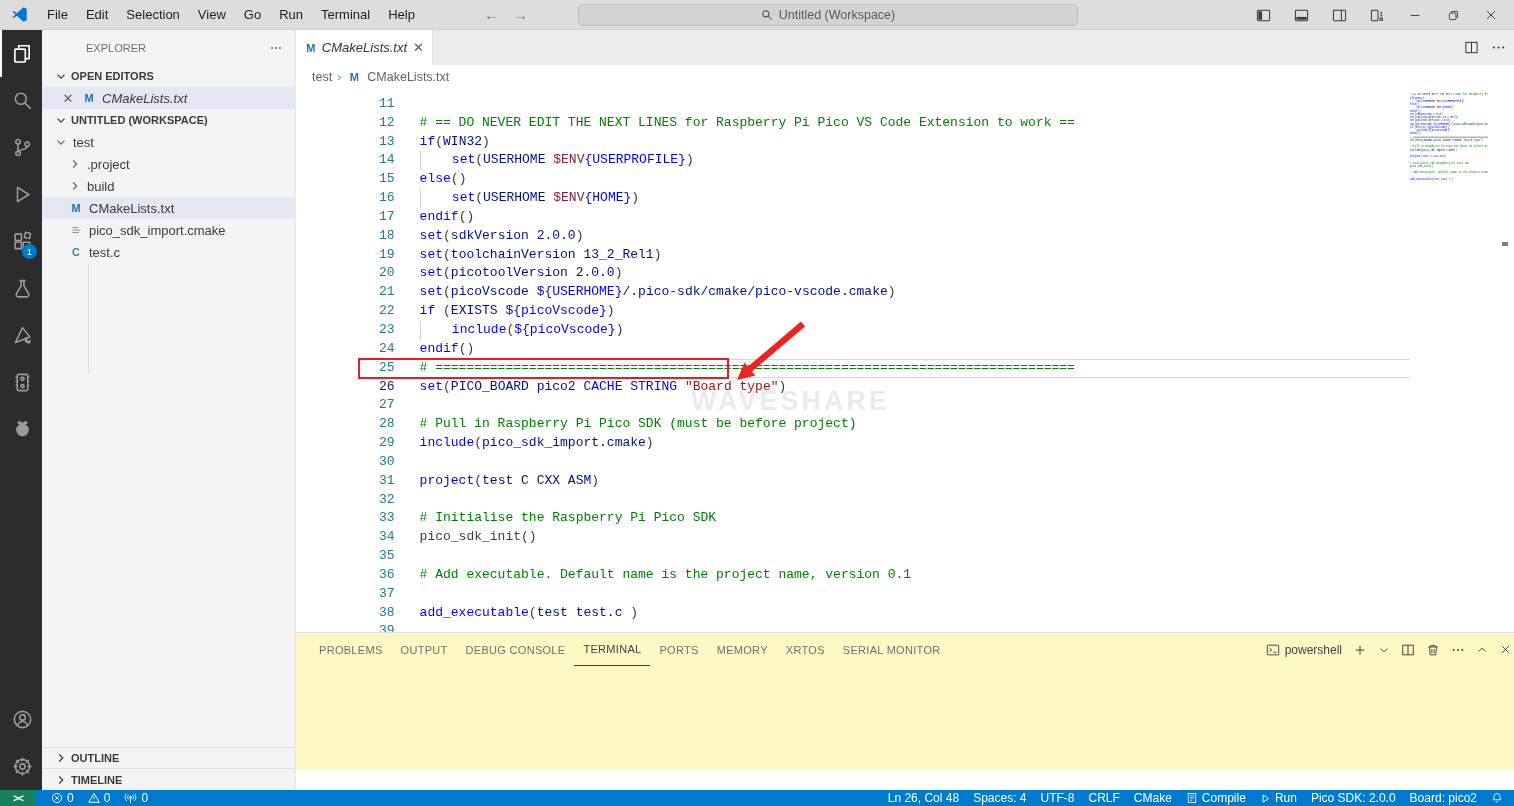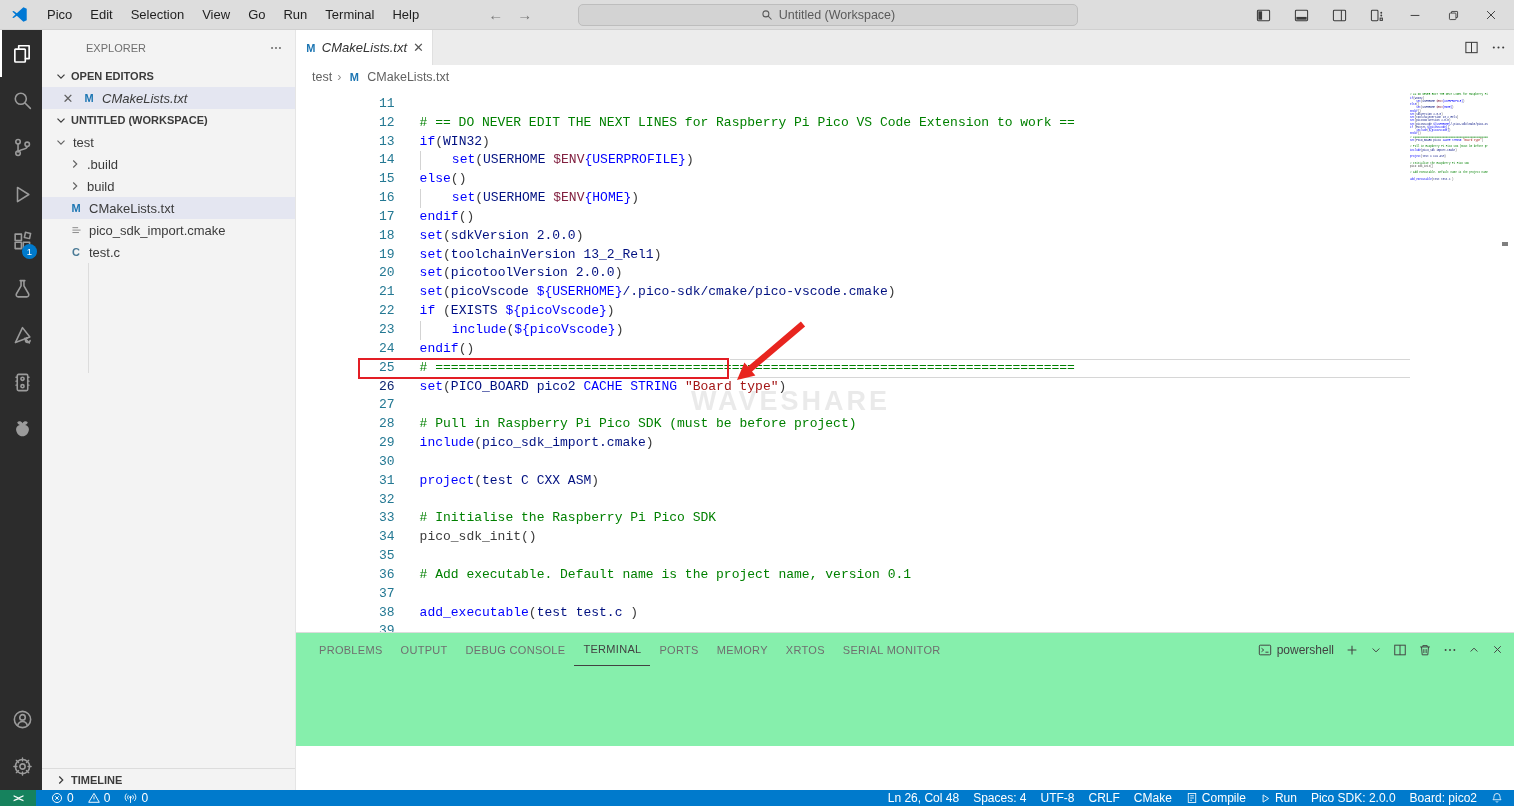--- a/index.html
+++ b/index.html
@@ -70,25 +70,25 @@
   .line.hl::before { content:""; position:absolute; left:434px; right:104px; top:0; bottom:0;
     border-top:1px solid #d6d6d6; border-bottom:1px solid #d6d6d6; }
   .redbox { position:absolute; left:62px; width:371px; top:-1px; bottom:-1px; border:2.5px solid #e31e25; z-index:5; }
   .watermark { position:absolute; left:395px; top:298px; font-size:27px; font-weight:bold; letter-spacing:3px;
     color:rgba(185,185,185,0.30); z-index:1; pointer-events:none; }
   .minimap { position:absolute; top:2px; right:26px; width:78px; font-family:"Liberation Mono","DejaVu Sans Mono",monospace;
     font-size:2.6px; line-height:3.25px; white-space:pre; overflow:hidden; }
   .ruler-mark { position:absolute; right:6px; top:154px; width:6px; height:4px; background:#5f5f5f; opacity:.8; }
 
   
-  .panel { height:114px; border-top:1px solid #dcdcdc; display:flex; flex-direction:column; background:#86efac;justify-content:space-between; }
+  .panel { height:138px; border-top:1px solid #dcdcdc; display:flex; flex-direction:column; background:#fef9c3;justify-content:space-between; }
   .panel-tabs { height:33px; display:flex; align-items:center; padding-left:14px; position:relative; }
   .ptab { padding:0 9px; height:33px; display:flex; align-items:center; font-size:11px; color:#6f6f6f; letter-spacing:.3px; }
   .ptab.active { color:#424242; border-bottom:1px solid #424242; }
-  .panel-right { position:absolute; right:10px; top:0; height:33px; display:flex; align-items:center; gap:11px; color:#424242; }
+  .panel-right { position:absolute; right:2px; top:0; height:33px; display:flex; align-items:center; gap:11px; color:#424242; }
   .shell-item { display:flex; align-items:center; gap:5px; font-size:12px; color:#424242; }
   .term { flex:1; padding:12px 0 0 20px; font-family:"Liberation Mono","DejaVu Sans Mono",monospace; font-size:13px; color:#333; }
 
   
   .statusbar { height:16px; background:#007acc; color:#fff; display:flex; align-items:center; font-size:12px; }
   .sb-remote { width:36px; height:16px; background:#16825d; display:flex; align-items:center; justify-content:center;
     font-size:10px; font-weight:bold; letter-spacing:-1px; }
   .st-item { display:flex; align-items:center; gap:4px; padding:0 7px; height:16px; white-space:nowrap; }
   .st-left { display:flex; align-items:center; margin-left:8px; }
   .st-right { margin-left:auto; display:flex; align-items:center; margin-right:4px; }
@@ -99,21 +99,21 @@
 </head>
 <body>
 
 <div class="titlebar">
   <div class="tb-logo icon">
     <svg width="17" height="17" viewBox="0 0 24 24">
         <path fill="#0078d4" d="M17.5 1.8L8.2 10.3 3.8 6.9 1.8 7.9 6.3 12 1.8 16.1l2 1 4.4-3.4 9.3 8.5 4.7-2.2V4z"></path>
       </svg>
   </div>
   <div class="menu-bar">
-      <div class="menu-item">Pico</div>
+      <div class="menu-item">File</div>
       <div class="menu-item">Edit</div>
       <div class="menu-item">Selection</div>
       <div class="menu-item">View</div>
       <div class="menu-item">Go</div>
       <div class="menu-item">Run</div>
       <div class="menu-item">Terminal</div>
       <div class="menu-item">Help</div>
     </div>
   <div class="nav-arrows">
     <span class="icon">←</span>
@@ -328,21 +328,21 @@
             </svg>
           </span>
           <span>test</span>
     </div>
         <div class="sb-row" style="padding-left:26px">
       <span class="chev icon">
             <svg width="14" height="14" viewBox="0 0 16 16" fill="none" stroke="#616161" stroke-width="1.3">
               <path d="M6 4l4 4-4 4"></path>
             </svg>
           </span>
-          <span>.build</span>
+          <span>.project</span>
     </div>
         <div class="sb-row" style="padding-left:26px">
       <span class="chev icon">
             <svg width="14" height="14" viewBox="0 0 16 16" fill="none" stroke="#616161" stroke-width="1.3">
               <path d="M6 4l4 4-4 4"></path>
             </svg>
           </span>
           <span>build</span>
     </div>
         <div class="sb-row selected" style="padding-left:26px">
@@ -356,20 +356,28 @@
             </svg>
           </span>
           <span>pico_sdk_import.cmake</span>
     </div>
         <div class="sb-row" style="padding-left:26px">
       <span class="file-ico c-ico">C</span>
           <span>test.c</span>
     </div>
       </div>
     <div class="sb-bottom">
+      <div class="sb-section" style="border-bottom:1px solid #dcdcdc;">
+        <span class="chev">
+            <svg width="14" height="14" viewBox="0 0 16 16" fill="none" stroke="#3b3b3b" stroke-width="1.4">
+              <path d="M6 4l4 4-4 4"></path>
+            </svg>
+          </span>
+        <span>OUTLINE</span>
+      </div>
       <div class="sb-section">
         <span class="chev">
             <svg width="14" height="14" viewBox="0 0 16 16" fill="none" stroke="#3b3b3b" stroke-width="1.4">
               <path d="M6 4l4 4-4 4"></path>
             </svg>
           </span>
         <span>TIMELINE</span>
       </div>
     </div>
   </div>

